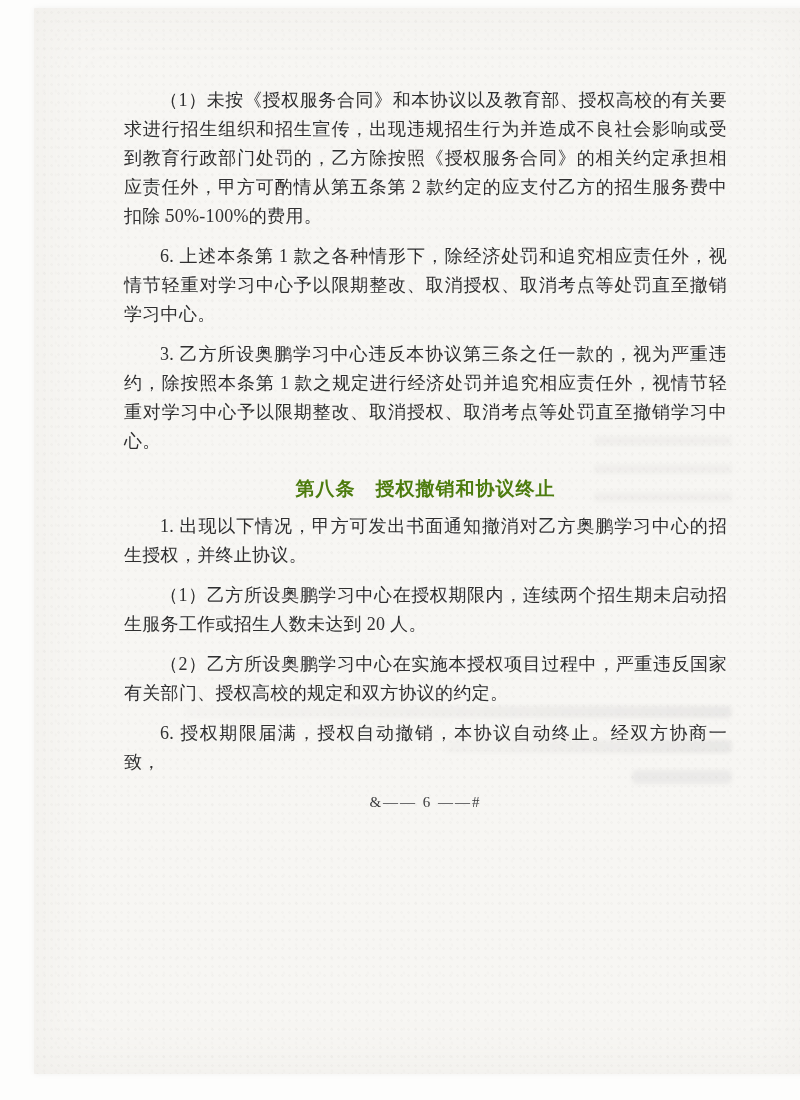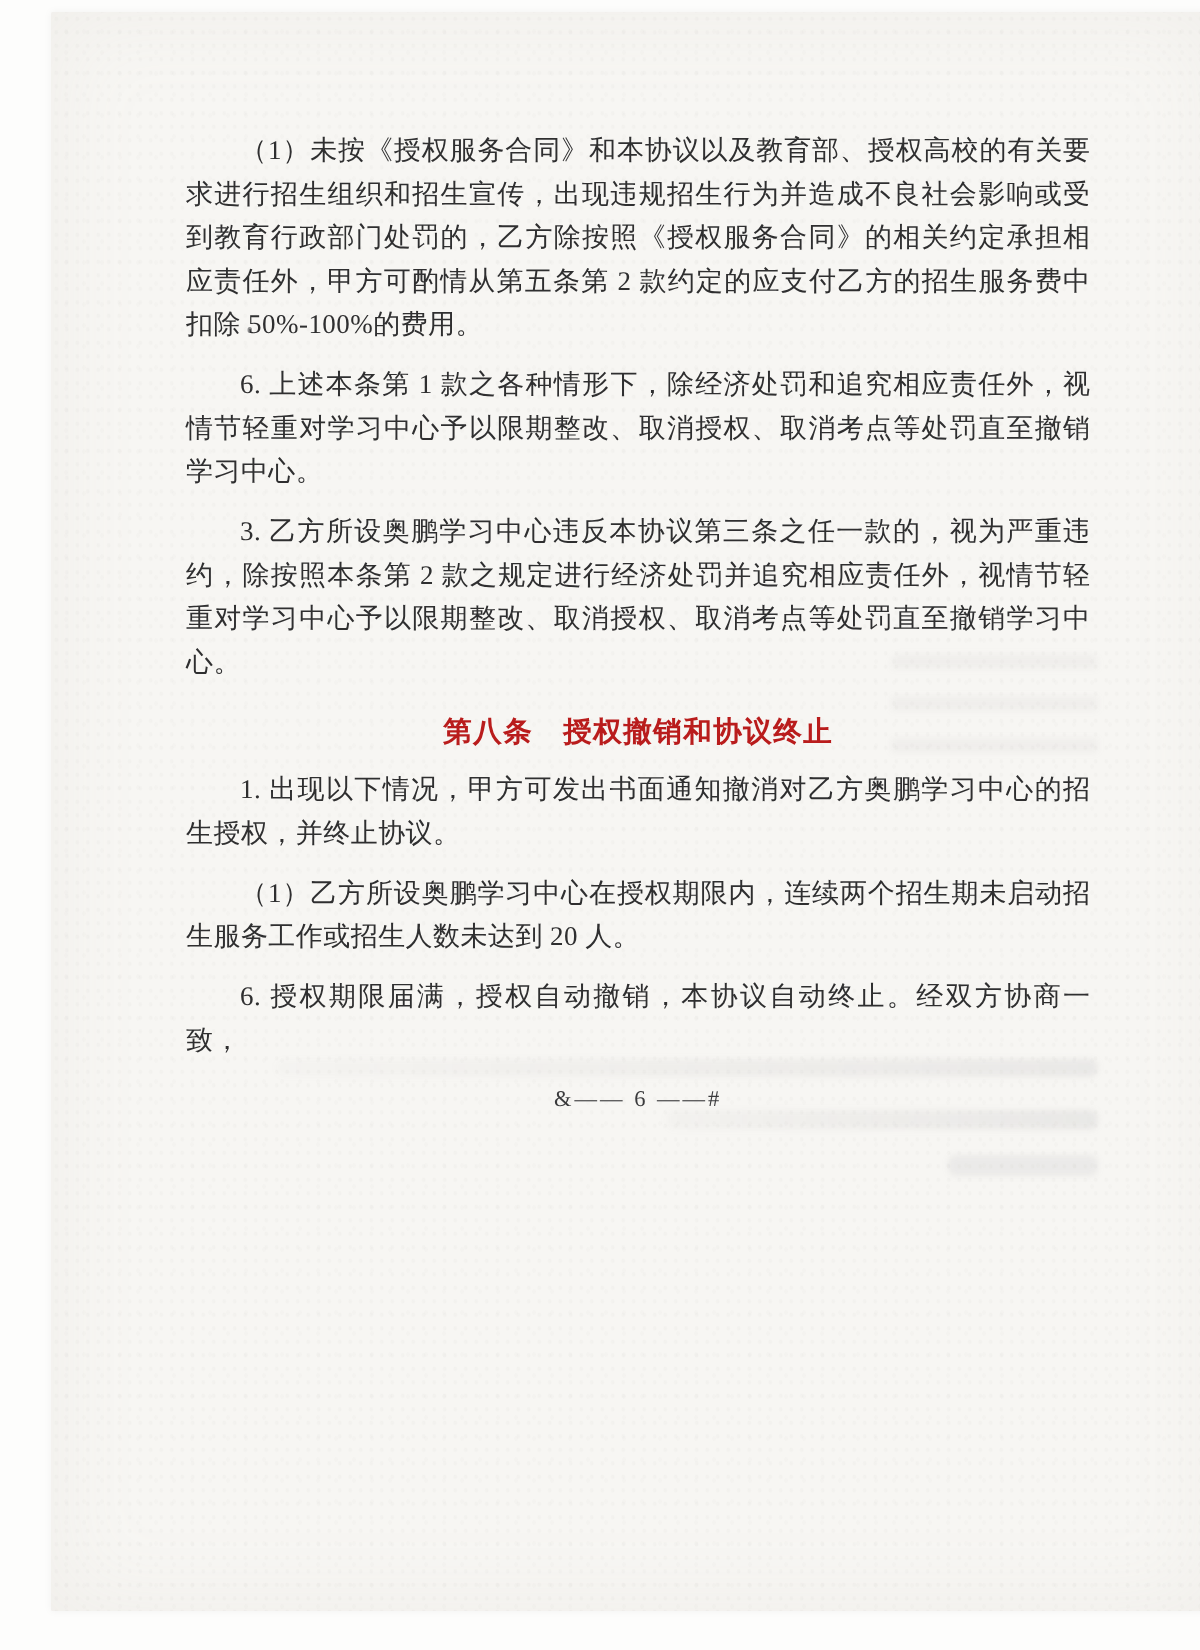--- a/index.html
+++ b/index.html
@@ -52,21 +52,21 @@
   .para {
     margin: 0 0 11px 0;
     text-indent: 2em;
   }
   .article-heading {
     margin: 18px 0 9px 0;
     text-align: center;
     font-weight: bold;
     font-size: 19px;
     letter-spacing: 1px;
-    color: #b91c1c;
+    color: #4d7c0f;
   }
   .page-footer {
     margin-top: 3px;
     text-align: center;
     font-size: 15px;
     letter-spacing: 2px;
     color: #3a3a3c;
     text-indent: 0;
   }
   
@@ -104,25 +104,26 @@
     <div class="smudge smudge-4"></div>
     <div class="smudge smudge-1"></div>
     <div class="smudge smudge-2"></div>
     <div class="smudge smudge-3"></div>
     <div class="ink-speck"></div>
   </div>
 
   <div class="content">
     <p class="para">（1）未按《授权服务合同》和本协议以及教育部、授权高校的有关要求进行招生组织和招生宣传，出现违规招生行为并造成不良社会影响或受到教育行政部门处罚的，乙方除按照《授权服务合同》的相关约定承担相应责任外，甲方可酌情从第五条第 2 款约定的应支付乙方的招生服务费中扣除 50%-100%的费用。</p>
     <p class="para">6. 上述本条第 1 款之各种情形下，除经济处罚和追究相应责任外，视情节轻重对学习中心予以限期整改、取消授权、取消考点等处罚直至撤销学习中心。</p>
-    <p class="para">3. 乙方所设奥鹏学习中心违反本协议第三条之任一款的，视为严重违约，除按照本条第 2 款之规定进行经济处罚并追究相应责任外，视情节轻重对学习中心予以限期整改、取消授权、取消考点等处罚直至撤销学习中心。</p>
+    <p class="para">3. 乙方所设奥鹏学习中心违反本协议第三条之任一款的，视为严重违约，除按照本条第 1 款之规定进行经济处罚并追究相应责任外，视情节轻重对学习中心予以限期整改、取消授权、取消考点等处罚直至撤销学习中心。</p>
 
     <h2 class="article-heading">第八条　授权撤销和协议终止</h2>
 
     <p class="para">1. 出现以下情况，甲方可发出书面通知撤消对乙方奥鹏学习中心的招生授权，并终止协议。</p>
     <p class="para">（1）乙方所设奥鹏学习中心在授权期限内，连续两个招生期未启动招生服务工作或招生人数未达到 20 人。</p>
+    <p class="para">（2）乙方所设奥鹏学习中心在实施本授权项目过程中，严重违反国家有关部门、授权高校的规定和双方协议的约定。</p>
     <p class="para">6. 授权期限届满，授权自动撤销，本协议自动终止。经双方协商一致，</p>
 
     <div class="page-footer">
       <span>&amp;—— 6 ——#</span>
     </div>
   </div>
 </div>
 
 </body></html>

